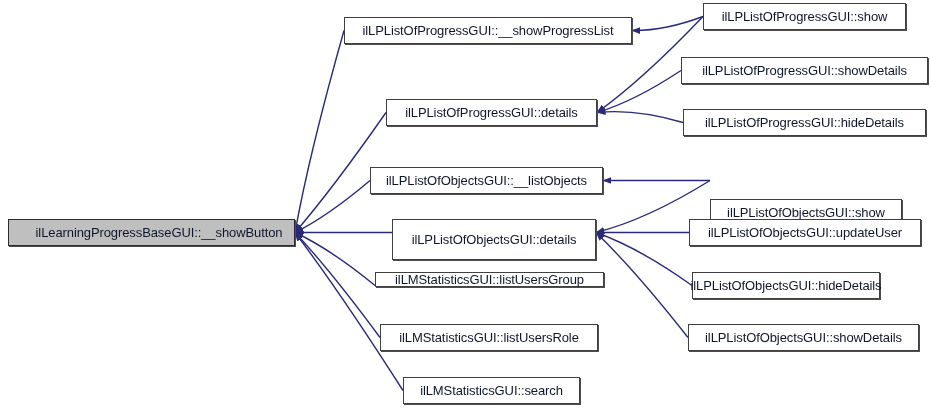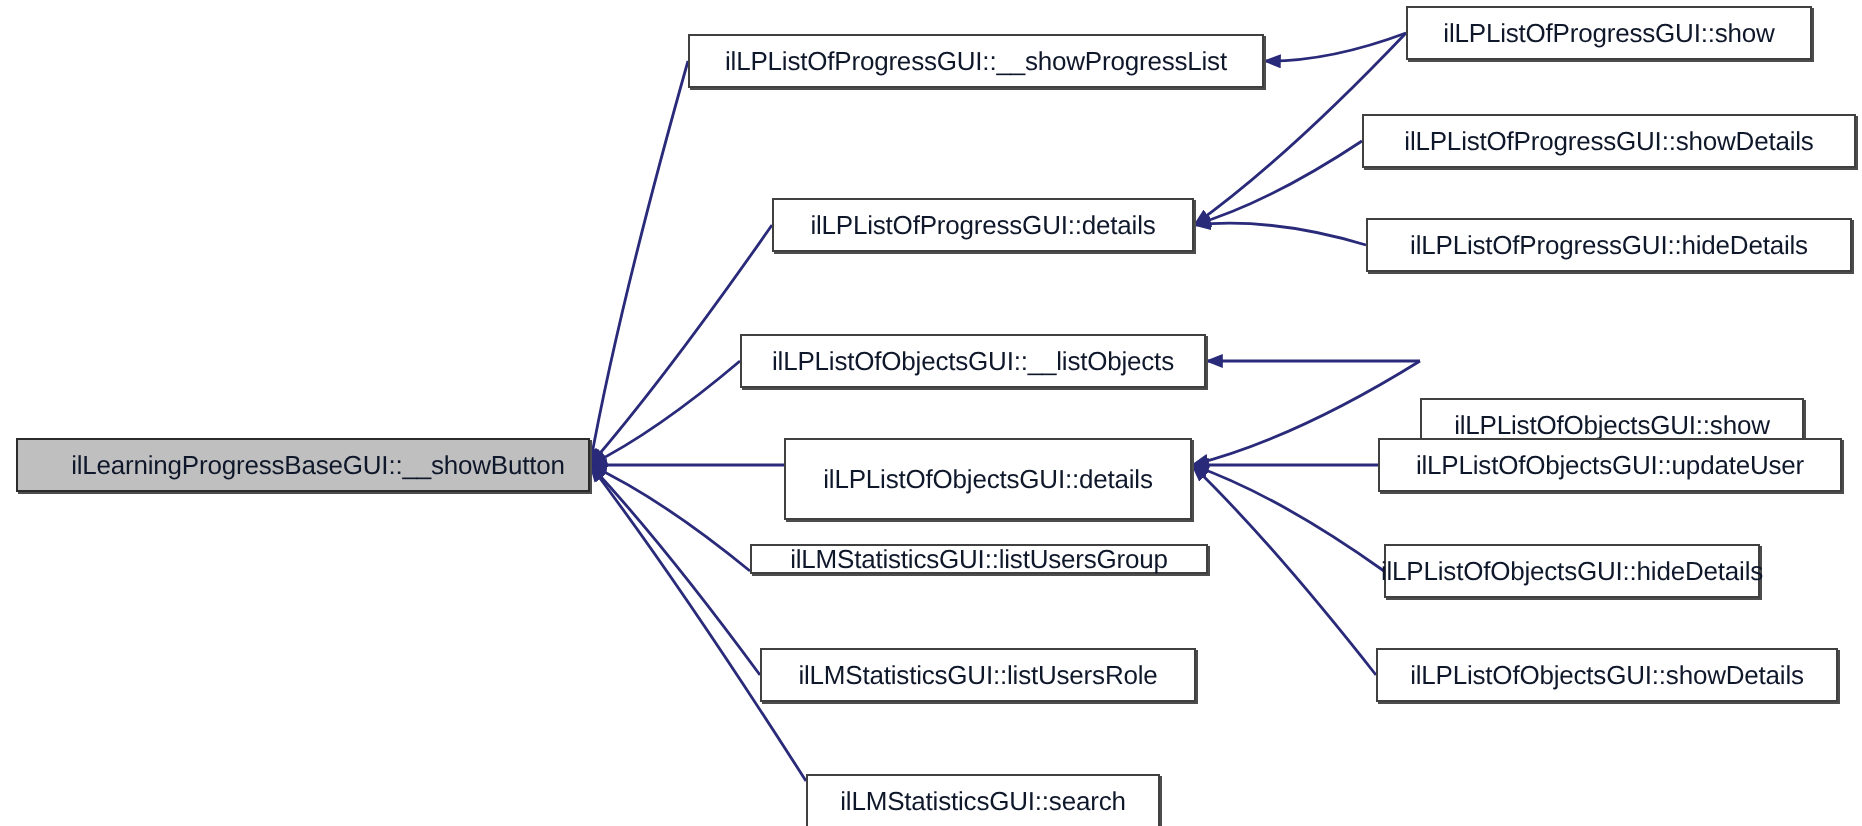--- a/index.html
+++ b/index.html
@@ -90,21 +90,21 @@
       </div>
       <div class="node" style="left: 392px; top: 219px; width: 204px; height: 41px;">
         <span class="node-label">ilLPListOfObjectsGUI::details</span>
       </div>
       <div class="node" style="left: 375px; top: 272px; width: 229px; height: 15px;">
         <span class="node-label">ilLMStatisticsGUI::listUsersGroup</span>
       </div>
       <div class="node" style="left: 380px; top: 324px; width: 218px; height: 27px;">
         <span class="node-label">ilLMStatisticsGUI::listUsersRole</span>
       </div>
-      <div class="node" style="left: 403px; top: 377px; width: 177px; height: 27px; margin-top: 10px;">
+      <div class="node" style="left: 403px; top: 377px; width: 177px; height: 27px;">
         <span class="node-label">ilLMStatisticsGUI::search</span>
       </div>
       <div class="node" style="left: 703px; top: 3px; width: 203px; height: 27px;">
         <span class="node-label">ilLPListOfProgressGUI::show</span>
       </div>
       <div class="node" style="left: 681px; top: 57px; width: 247px; height: 27px;">
         <span class="node-label">ilLPListOfProgressGUI::showDetails</span>
       </div>
       <div class="node" style="left: 683px; top: 109px; width: 243px; height: 27px;">
         <span class="node-label">ilLPListOfProgressGUI::hideDetails</span>

